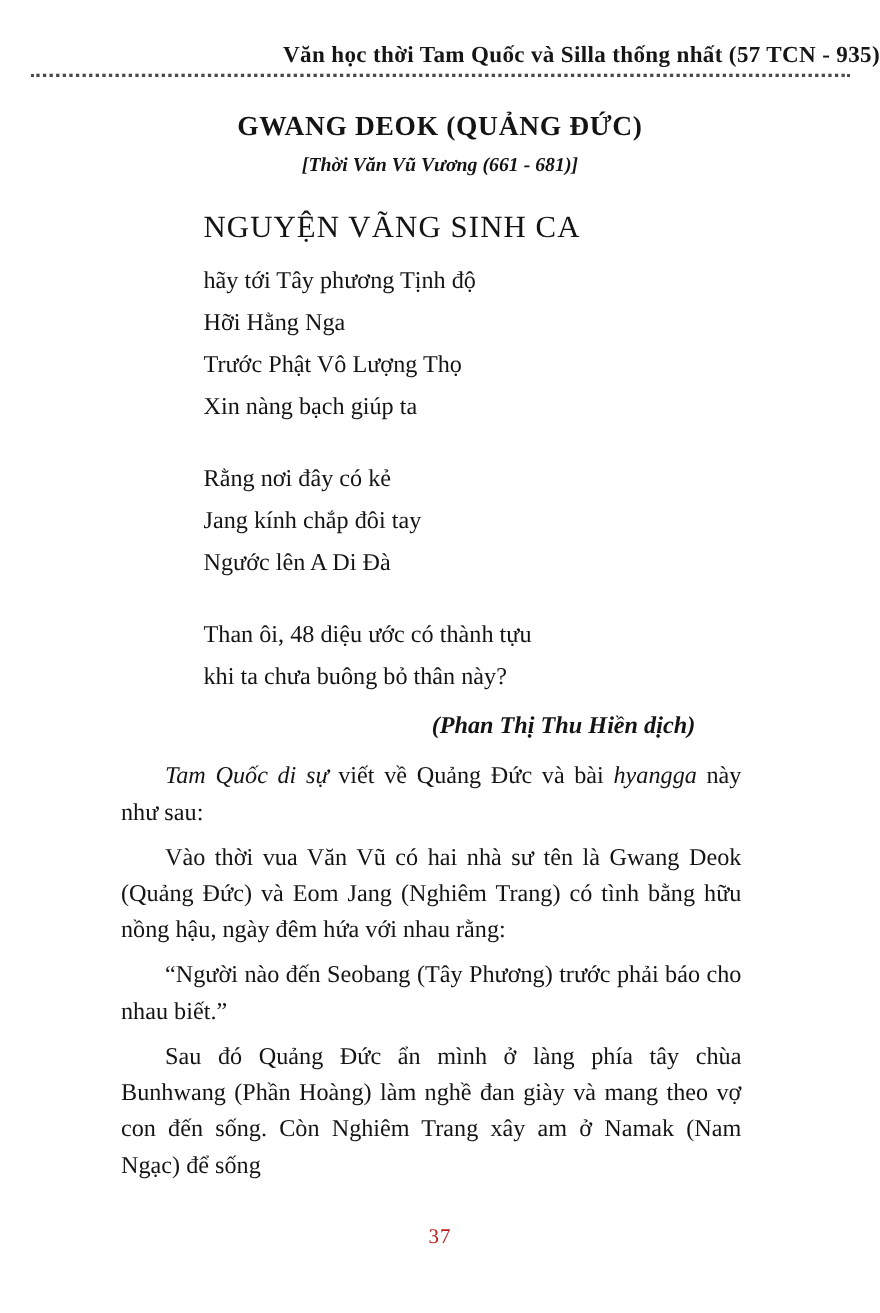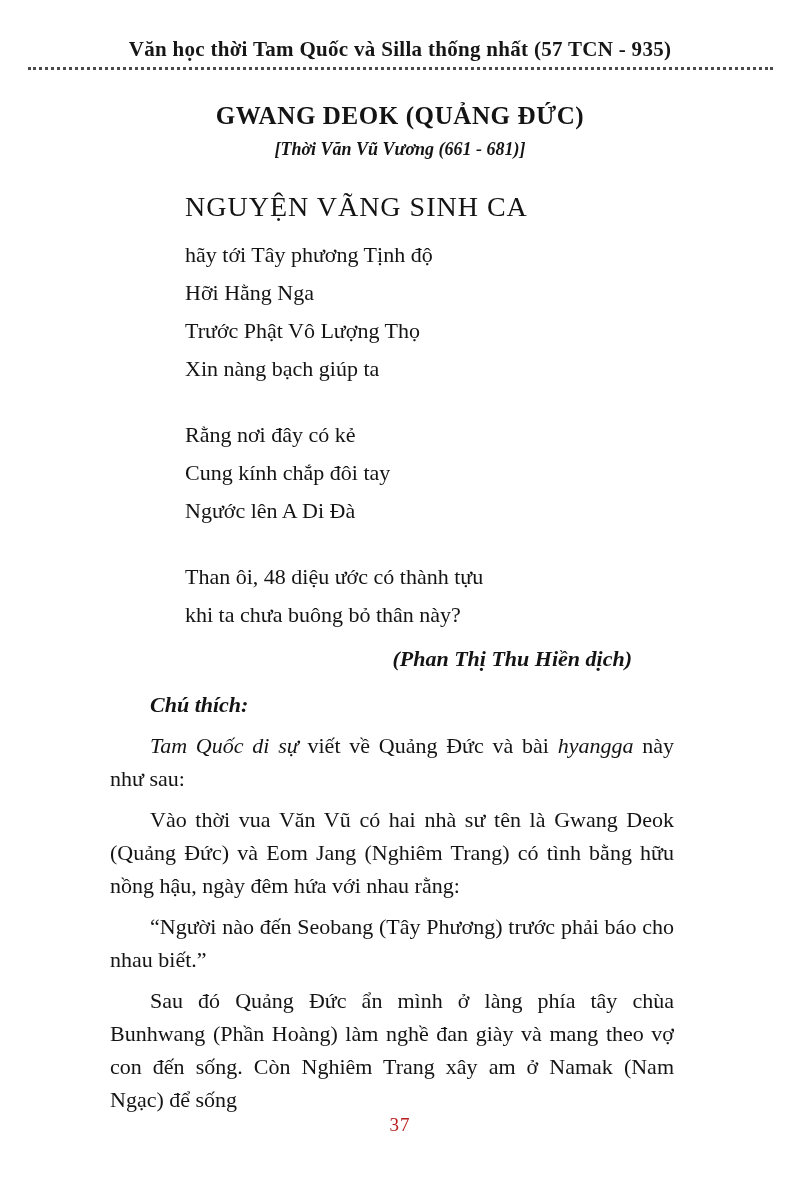--- a/index.html
+++ b/index.html
@@ -13,21 +13,21 @@
     height: 1194px;
     margin: 0 auto;
     background: #ffffff;
     color: #141414;
     font-family: "Liberation Serif", "DejaVu Serif", serif;
     overflow: hidden;
     box-sizing: border-box;
     padding-top: 36px;
   }
   .running-header {
-    text-align: center;
+    text-align: right;
     font-size: 21px;
     line-height: 26px;
     font-weight: bold;
     letter-spacing: 0.3px;
     color: #161616;
   }
   .header-rule {
     width: 745px;
     margin: 5px auto 0 auto;
     border-bottom: 3px dotted #4a4a4a;
@@ -125,33 +125,32 @@
     <div class="poem-title">NGUYỆN VÃNG SINH CA</div>
 
   <div class="stanza">
         <div class="poem-line">hãy tới Tây phương Tịnh độ</div>
         <div class="poem-line">Hỡi Hằng Nga</div>
         <div class="poem-line">Trước Phật Vô Lượng Thọ</div>
         <div class="poem-line">Xin nàng bạch giúp ta</div>
       </div>
       <div class="stanza">
         <div class="poem-line">Rằng nơi đây có kẻ</div>
-        <div class="poem-line">Cung kính chắp đôi tay</div>
+        <div class="poem-line">Jang kính chắp đôi tay</div>
         <div class="poem-line">Ngước lên A Di Đà</div>
       </div>
       <div class="stanza">
         <div class="poem-line">Than ôi, 48 diệu ước có thành tựu</div>
         <div class="poem-line">khi ta chưa buông bỏ thân này?</div>
       </div>
     </div>
 
   <div class="attribution">(Phan Thị Thu Hiền dịch)</div>
 
   <div class="notes">
-    <div class="notes-heading">Chú thích:</div>
 
   <p class="note-para"><span class="it">Tam Quốc di sự</span><span> viết về Quảng Đức và bài </span><span class="it">hyangga</span><span> này như sau:</span></p>
       <p class="note-para"><span>Vào thời vua Văn Vũ có hai nhà sư tên là Gwang Deok (Quảng Đức) và Eom Jang (Nghiêm Trang) có tình bằng hữu nồng hậu, ngày đêm hứa với nhau rằng:</span></p>
       <p class="note-para"><span>“Người nào đến Seobang (Tây Phương) trước phải báo cho nhau biết.”</span></p>
       <p class="note-para"><span>Sau đó Quảng Đức ẩn mình ở làng phía tây chùa Bunhwang (Phần Hoàng) làm nghề đan giày và mang theo vợ con đến sống. Còn Nghiêm Trang xây am ở Namak (Nam Ngạc) để sống</span></p>
     </div>
 
   <div class="page-number">37</div>
 
 </div>

